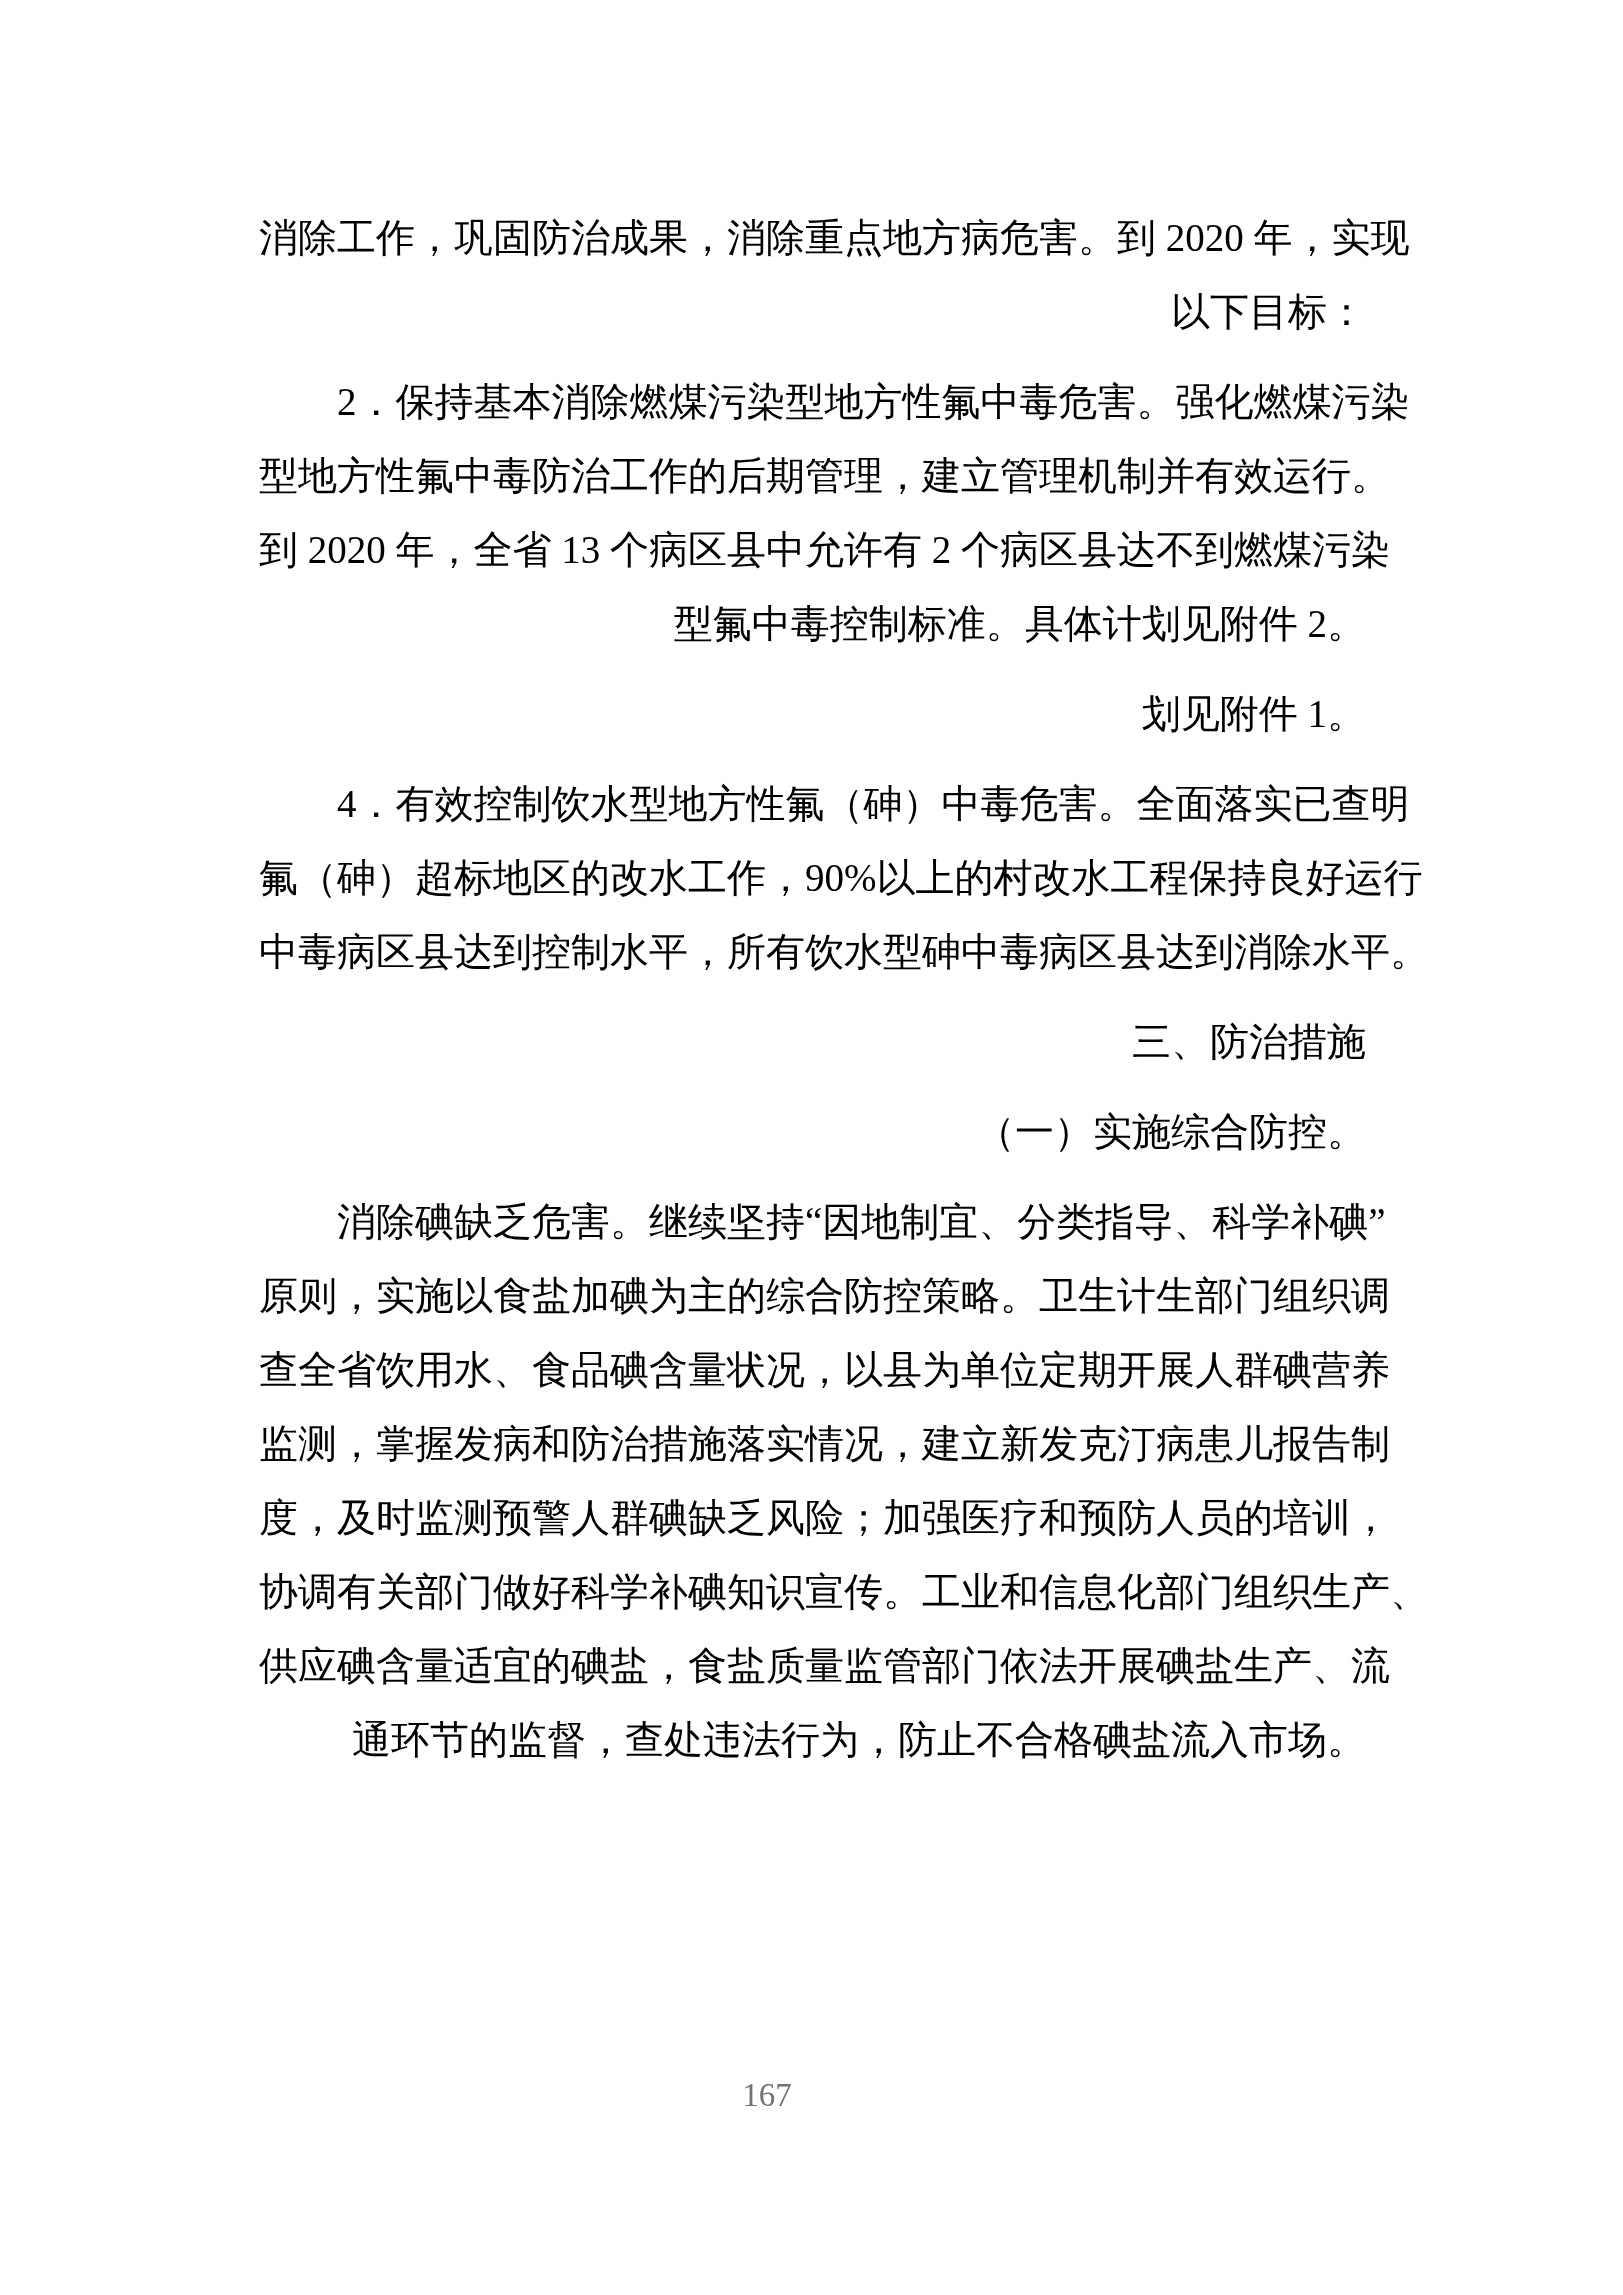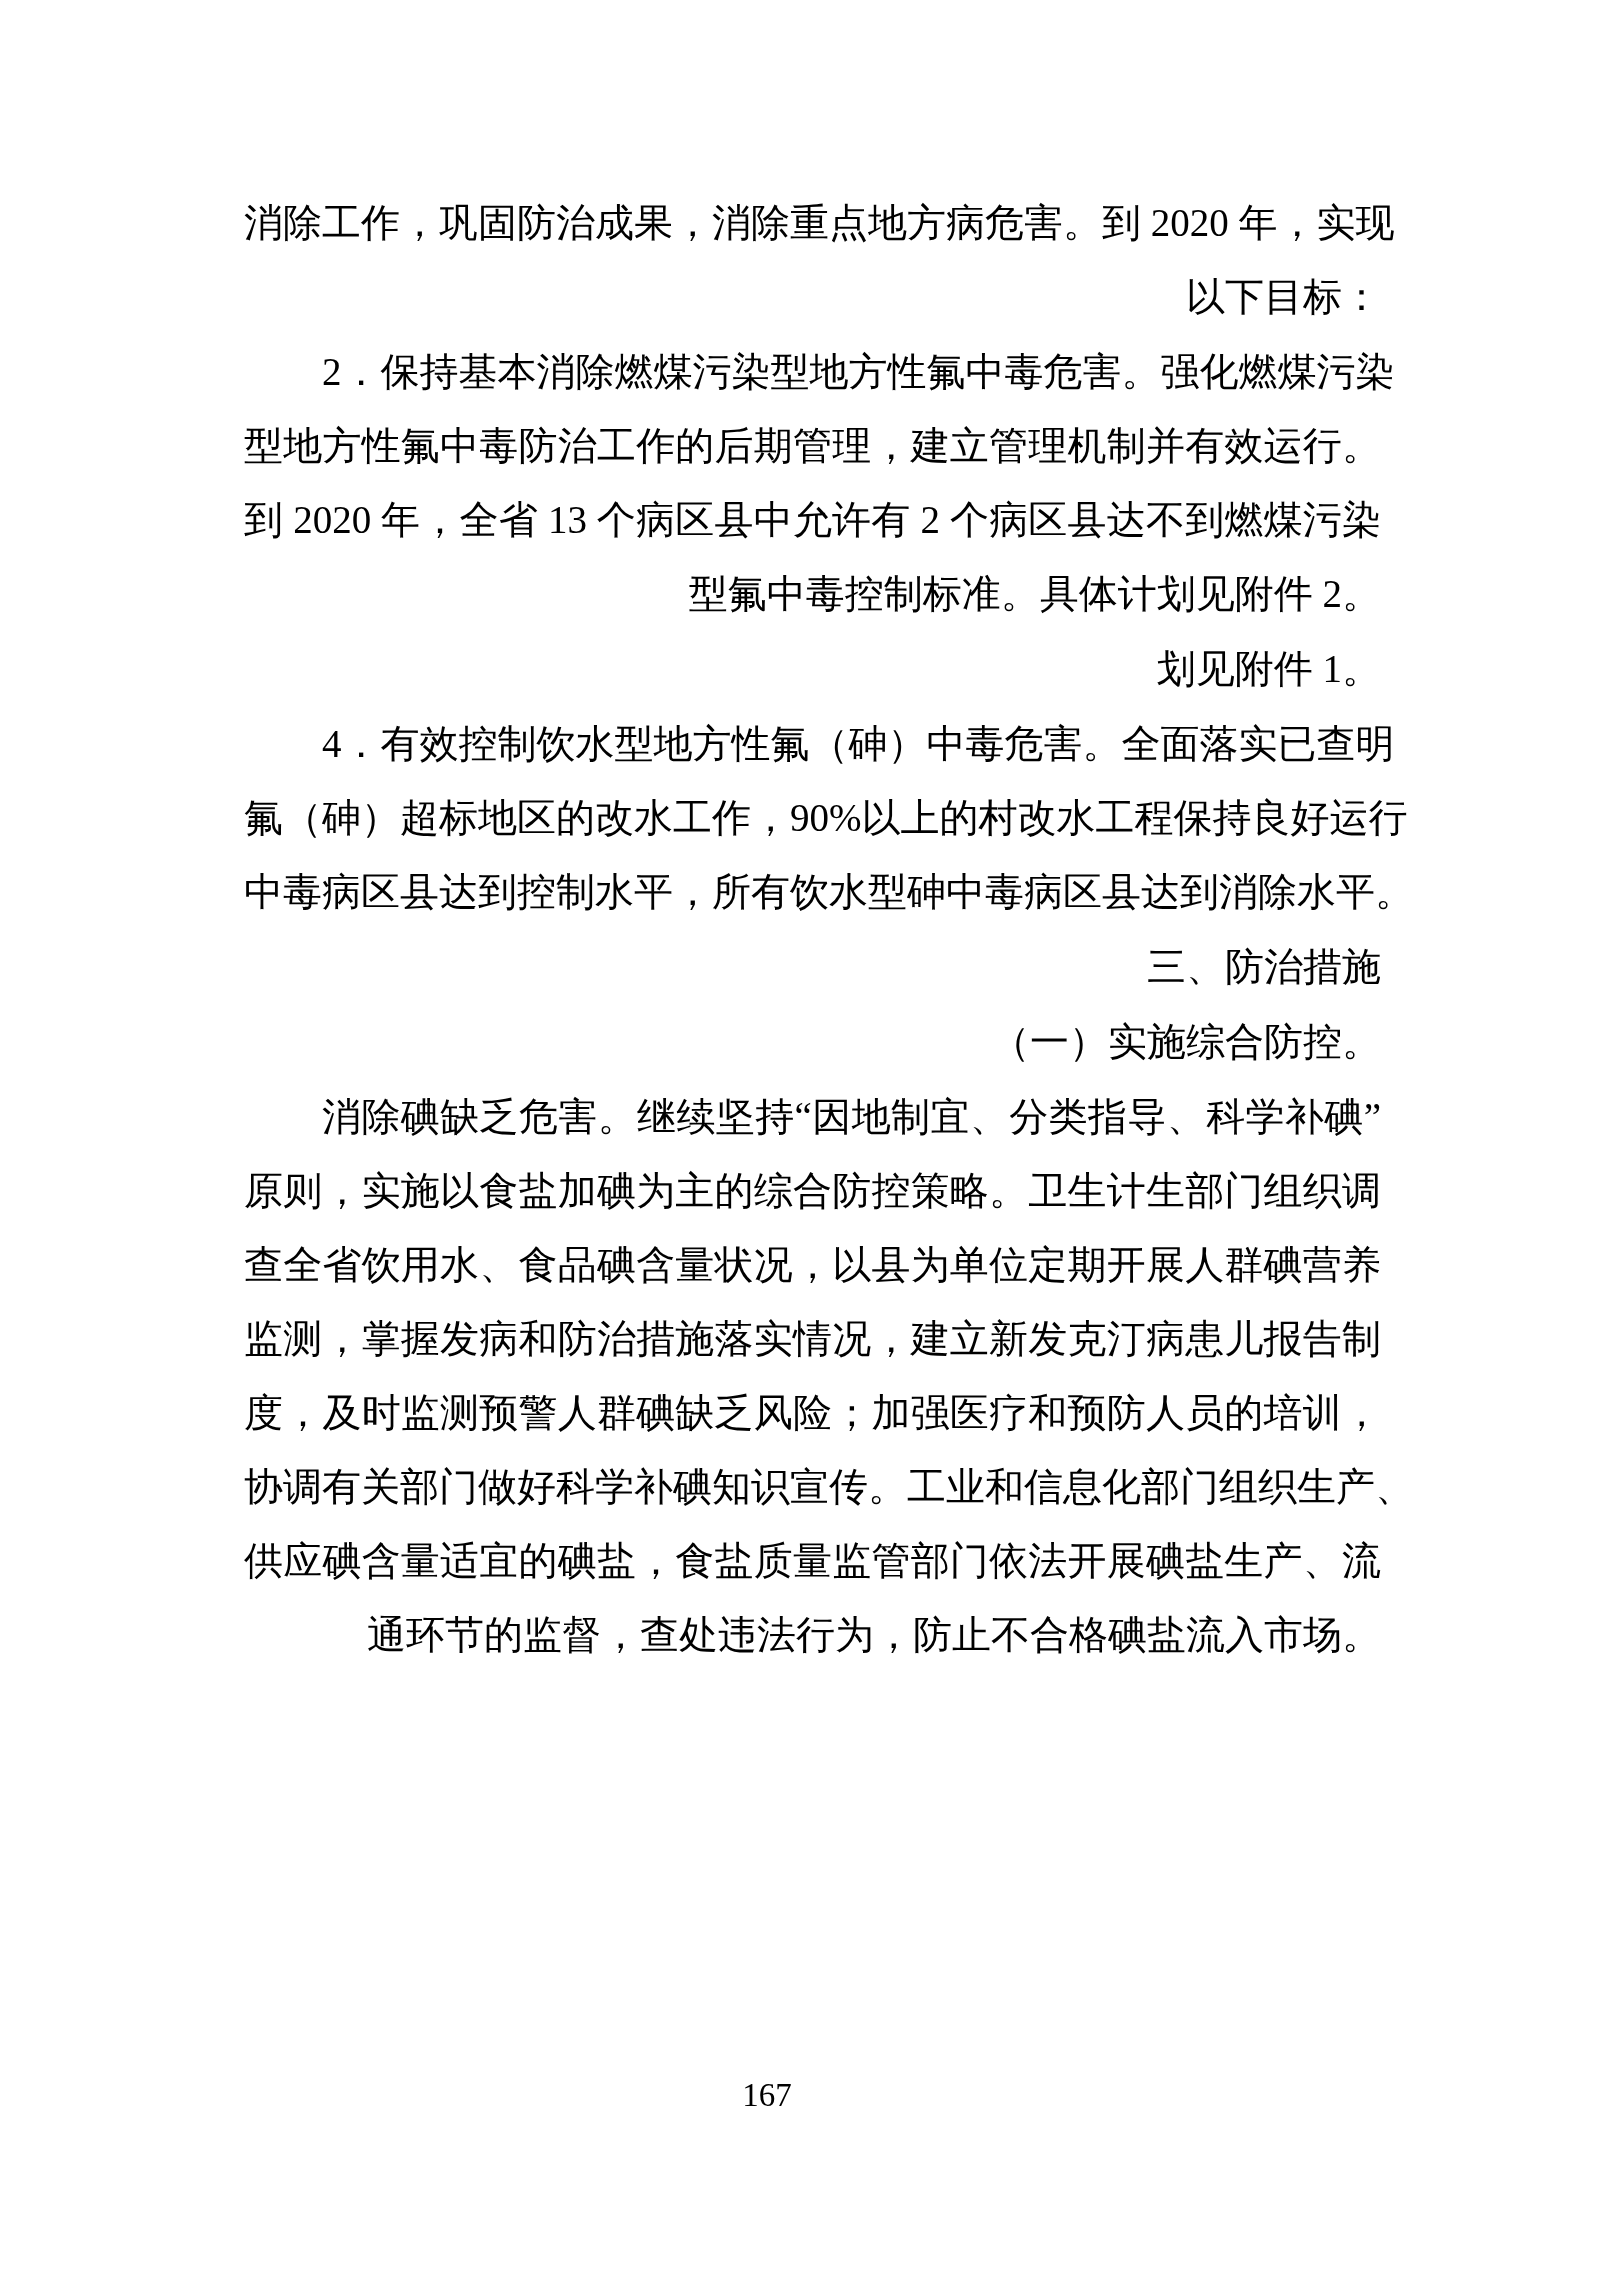--- a/index.html
+++ b/index.html
@@ -16,21 +16,21 @@
     font-family: "Liberation Serif", "DejaVu Serif", serif;
     overflow: hidden;
   }
   .content {
     position: absolute;
     left: 243px;
     top: 185px;
     width: 1139px;
   }
   .para {
-    margin: 1px;
+    margin: 16px;
     padding: 0;
   }
   .line {
     font-size: 39px;
     line-height: 74px;
     height: 74px;
     white-space: nowrap;
     text-align: right;
     color: #000000;
   }
@@ -42,21 +42,21 @@
     text-indent: 2em;
   }
   .pageno {
     position: absolute;
     left: 0;
     top: 2074px;
     width: 1534px;
     text-align: center;
     font-size: 33px;
     line-height: 42px;
-    color: #000000;
+    color: #737373;
   }
 </style>
 </head>
 <body>
 
 <div class="page">
   <div class="content">
       <div class="para">
         <div class="line first j">消除工作，巩固防治成果，消除重点地方病危害。到 2020 年，实现</div>
         <div class="line">以下目标：</div>

